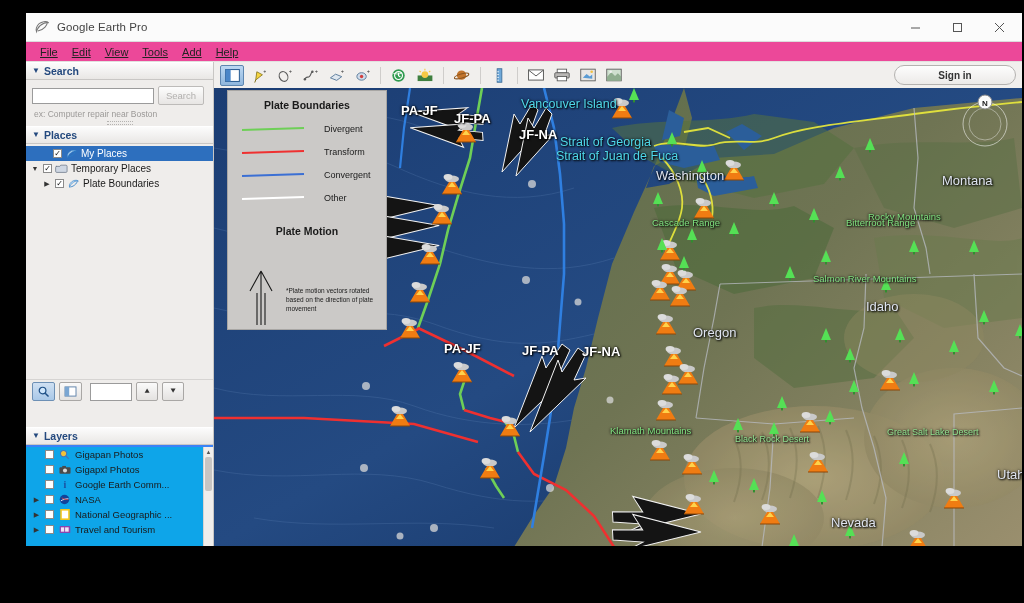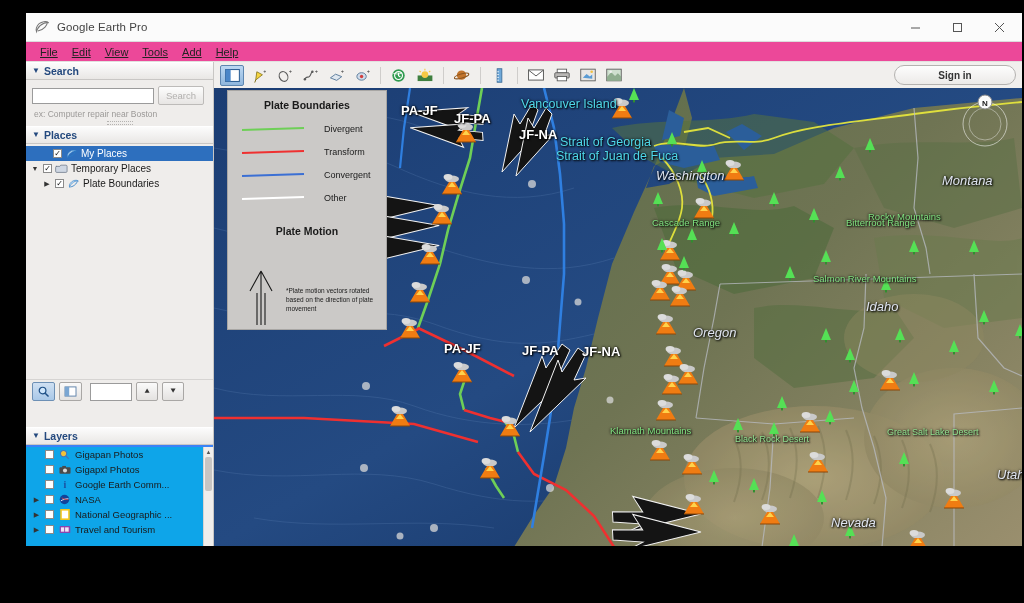--- a/index.html
+++ b/index.html
@@ -93,21 +93,21 @@
   .lg-title{text-align:center;font-size:10.5px;font-weight:bold;color:#1a1a1a;}
   .lg-row{display:flex;align-items:center;margin-top:13px;padding-left:14px;}
   .lg-line{width:62px;height:2px;transform:rotate(-2deg);}
   .lg-lab{font-size:9px;color:#1a1a1a;margin-left:20px;}
   #lg-motion{margin-top:22px;text-align:center;font-size:10.5px;font-weight:bold;color:#1a1a1a;}
   #lg-note{position:absolute;left:58px;top:196px;width:96px;font-size:6.5px;color:#1a1a1a;line-height:1.35;}
   #lg-arrow{position:absolute;left:18px;top:178px;}
 
   .mlabel{position:absolute;white-space:nowrap;font-family:"Liberation Sans",sans-serif;pointer-events:none;}
   .water{color:#4fd7e8;font-size:12.5px;text-shadow:0 0 3px #000,1px 1px 2px #000;}
-  .state{color:#dfe4ef;font-size:13px;text-shadow:0 0 3px #000,1px 1px 2px #000;font-style:italic;}
+  .state{color:#dfe4ef;font-size:13px;text-shadow:0 0 3px #000,1px 1px 2px #000;}
   .mtn{color:#7fe07f;font-size:9.5px;text-shadow:0 0 3px #000,1px 1px 2px #000;}
   .desert{color:#8fe08f;font-size:9px;text-shadow:0 0 3px #000,1px 1px 2px #000;}
   .plate{color:#ffffff;font-size:13px;font-weight:bold;text-shadow:1px 1px 2px #000,0 0 3px #000;}
 
   #compass{position:absolute;right:10px;top:6px;width:54px;height:54px;}
 
   
   #watermark{position:absolute;left:0;top:546px;width:1024px;height:57px;display:flex;align-items:center;justify-content:center;background:#fff;}
   #wm-text{font-family:"Liberation Serif",serif;font-size:40px;font-weight:bold;color:#111;letter-spacing:1px;text-shadow:1px 1px 0 #bbb;}
   .wm-nub{position:absolute;width:70px;height:16px;background:#000;border-radius:8px;top:20px;}

